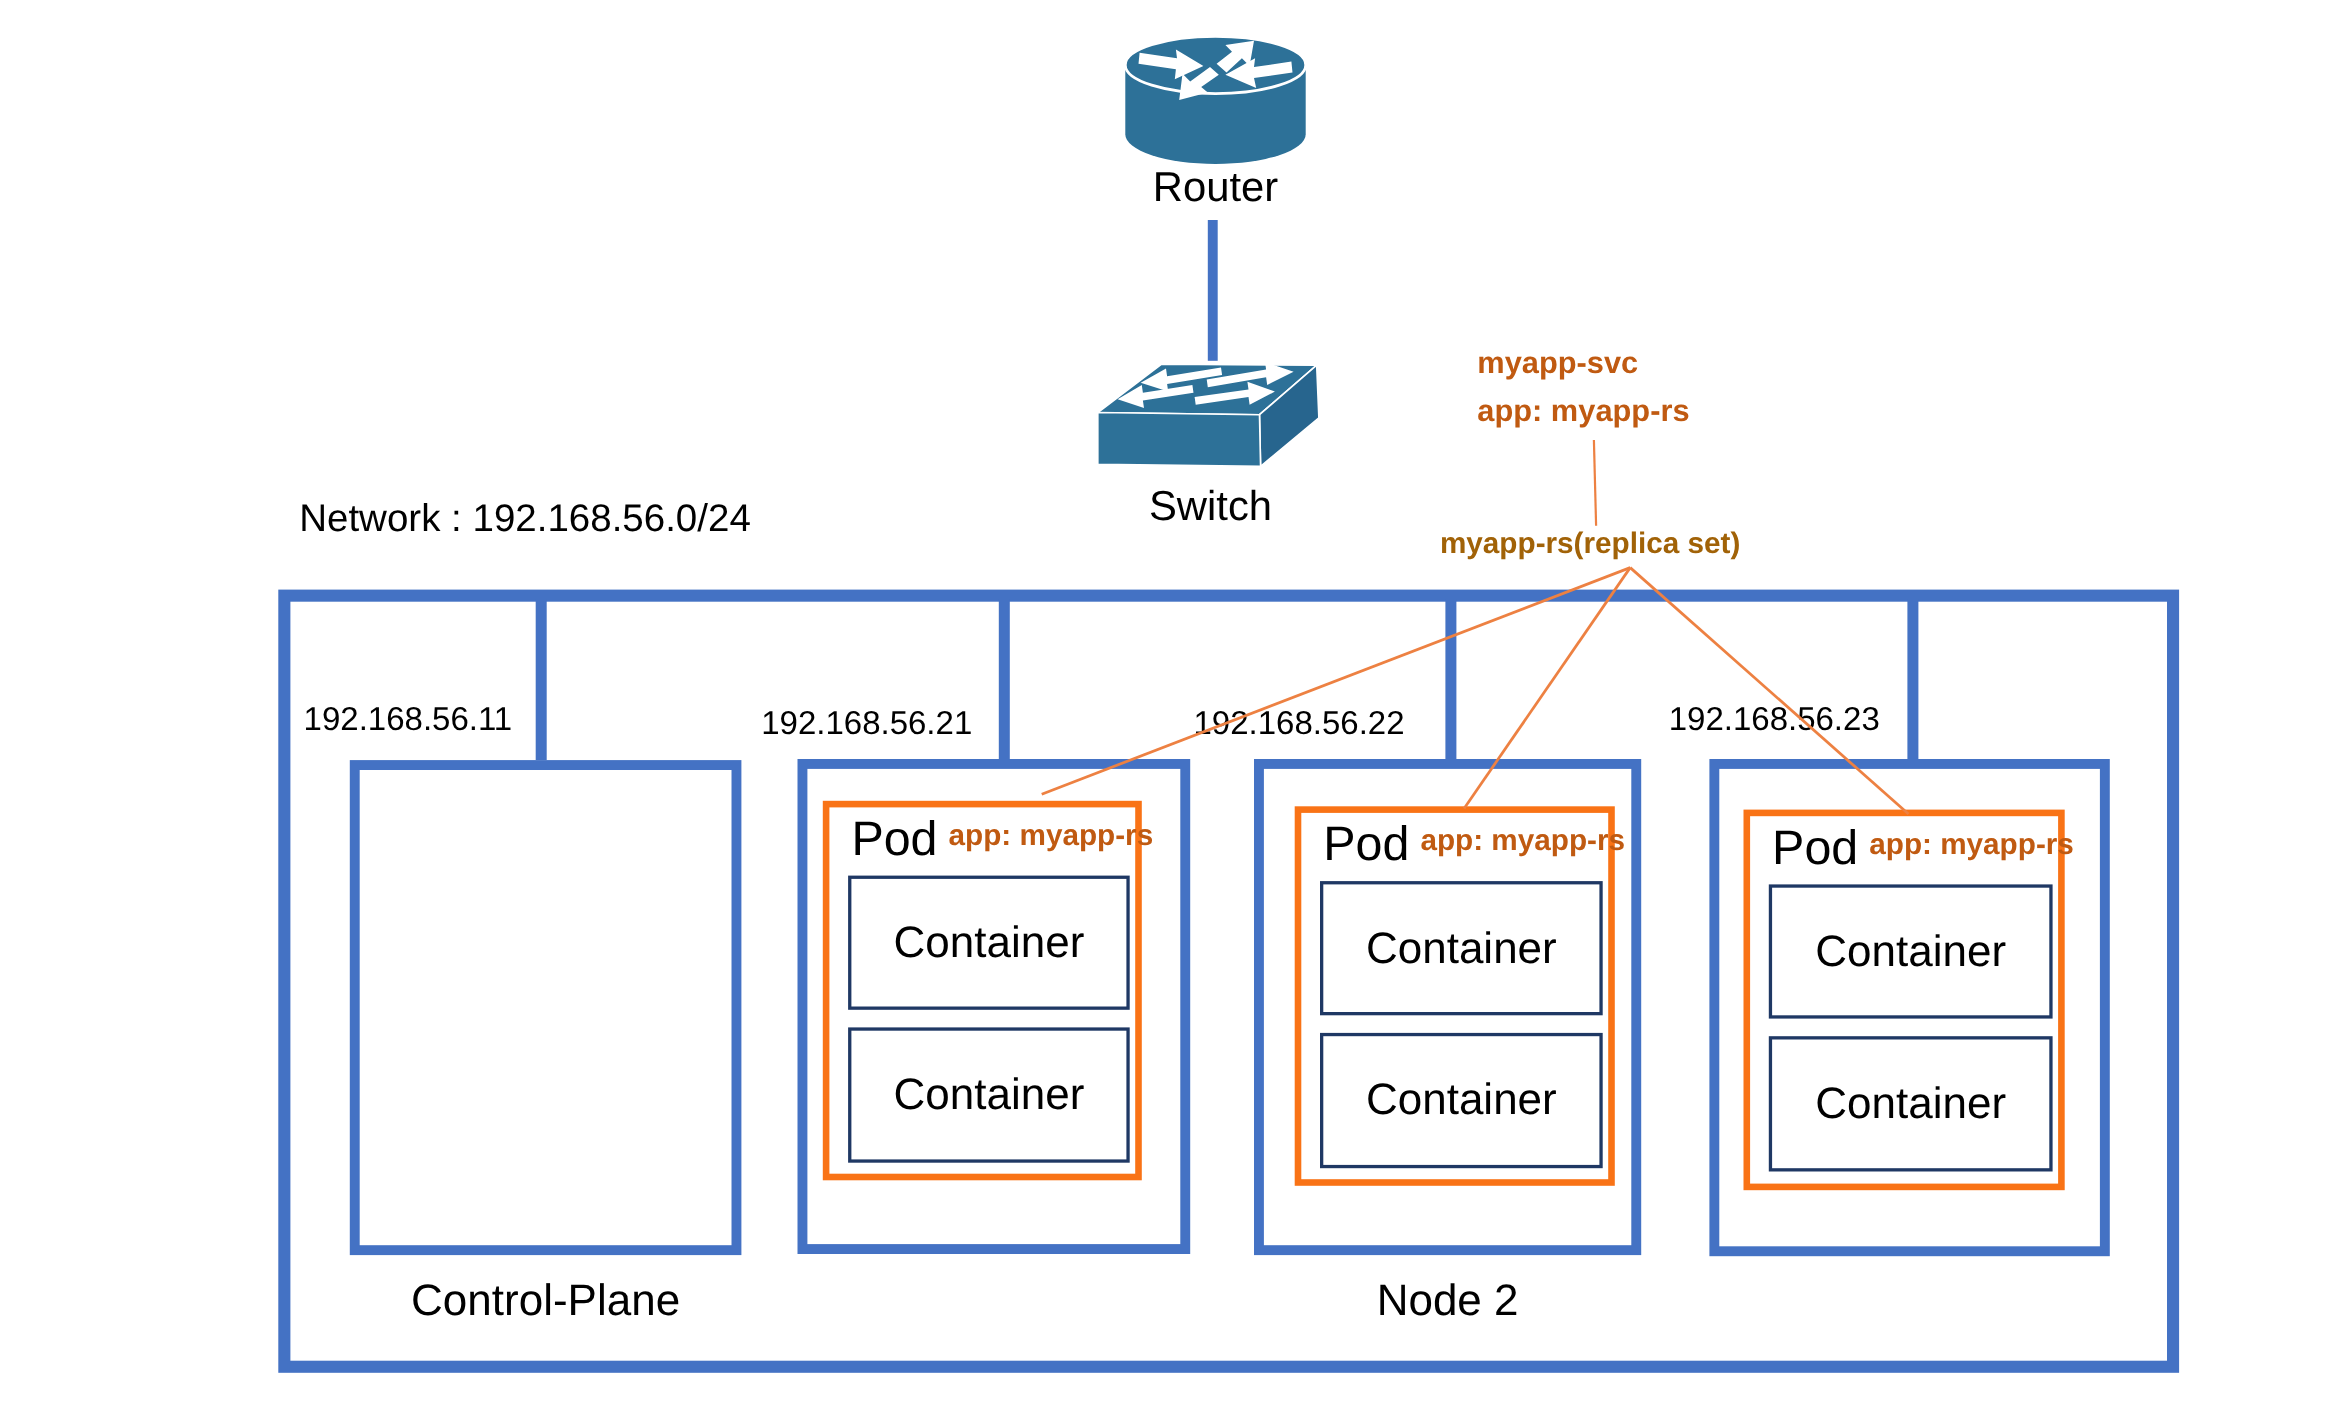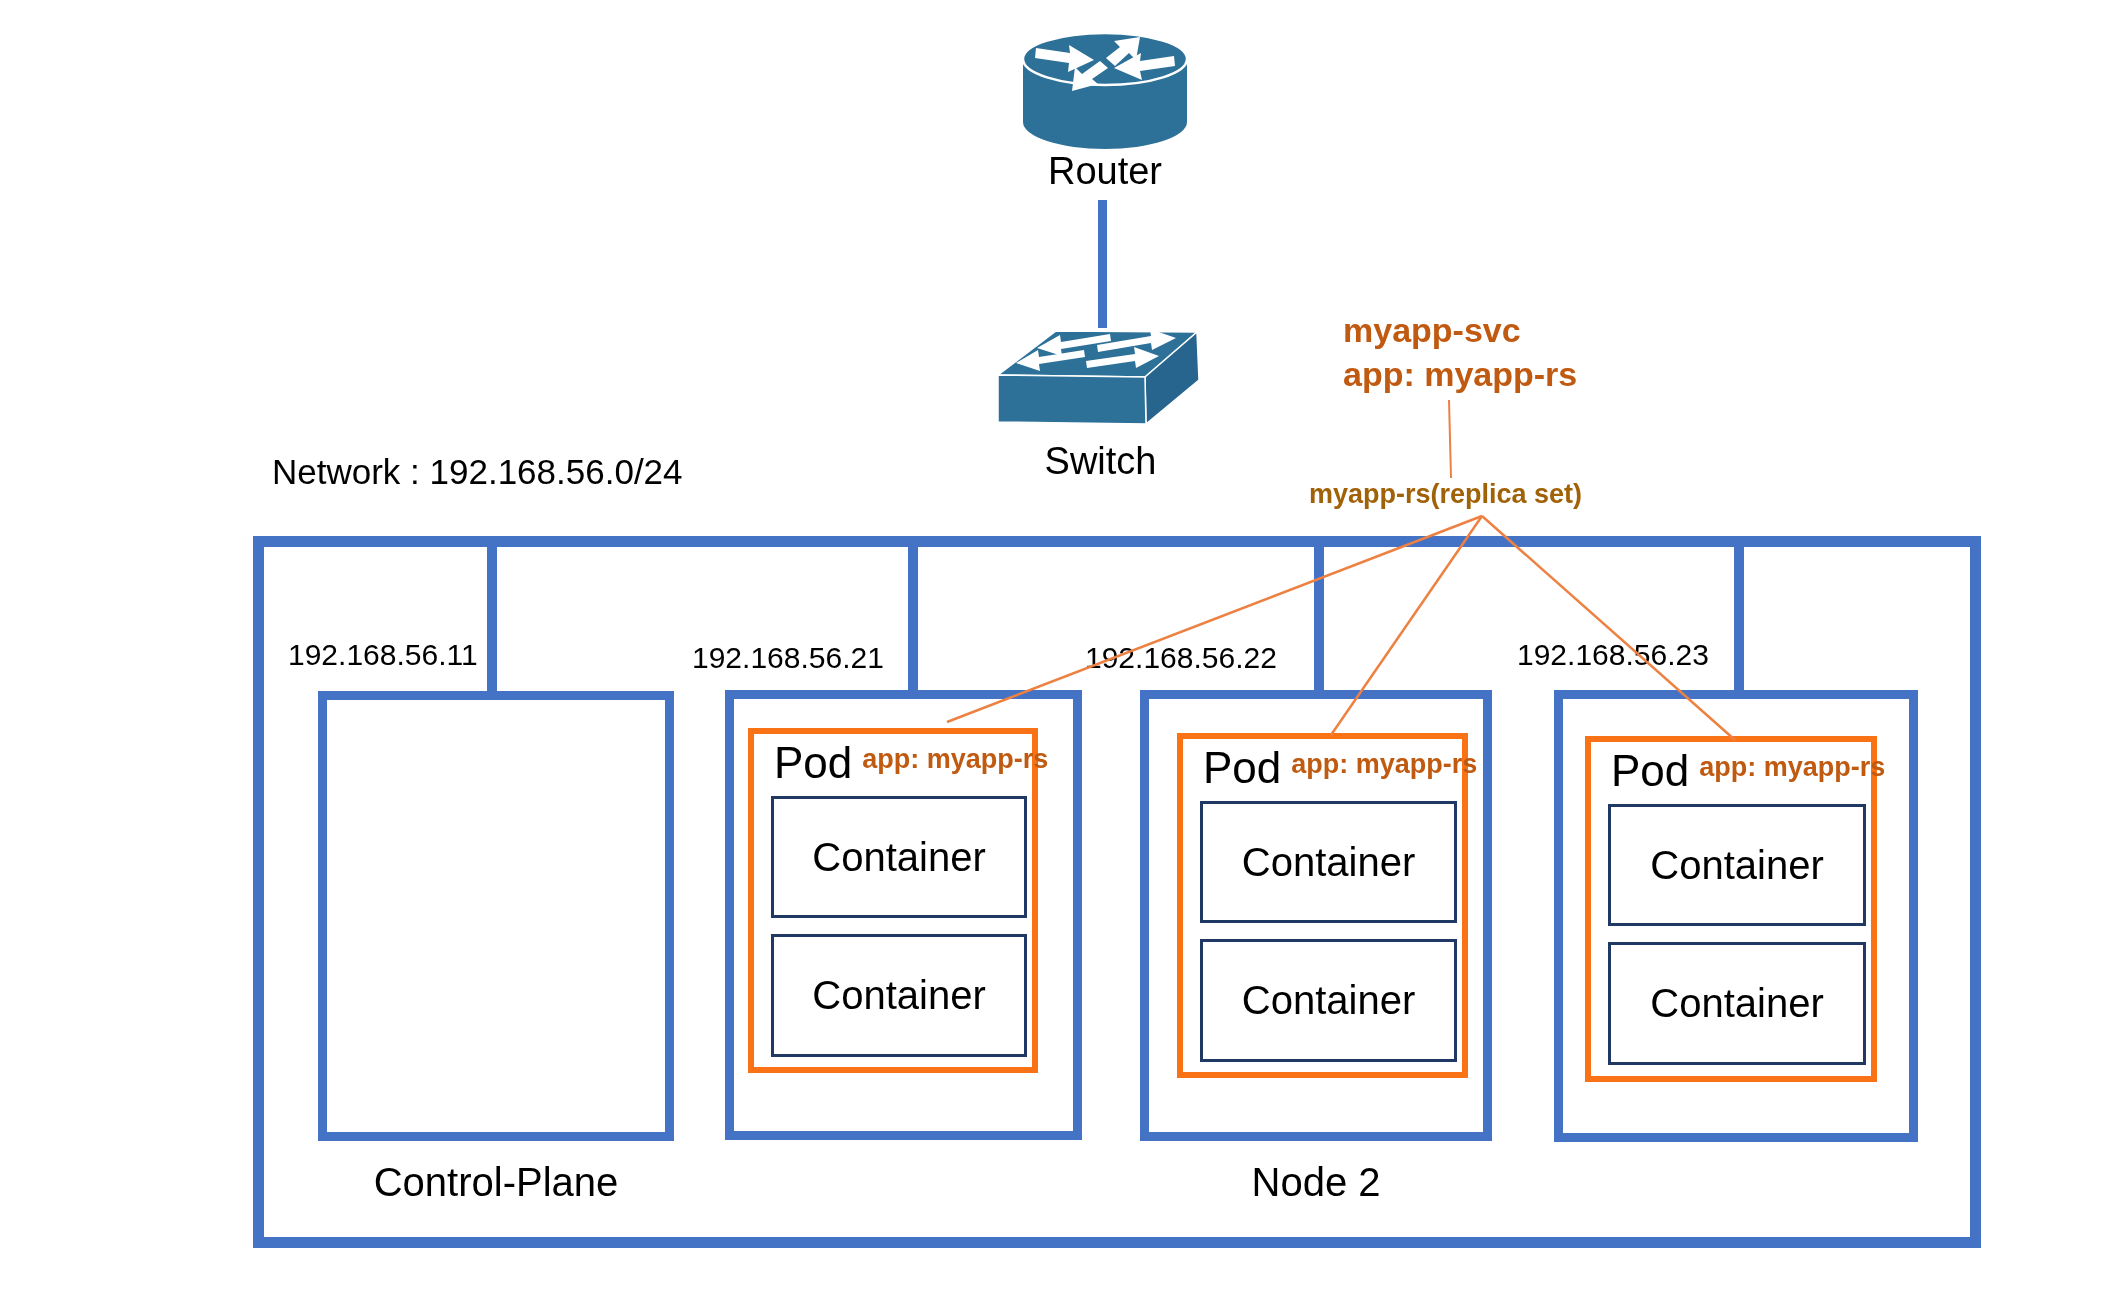--- a/index.html
+++ b/index.html
@@ -4,21 +4,21 @@
 <style>
   html,body{margin:0;padding:0;background:#ffffff;}
   .canvas{
     position:relative;width:2116px;height:1292px;background:#ffffff;
     font-family:"Liberation Sans",sans-serif;color:#111;overflow:hidden;
   }
   .abs{position:absolute;}
   .overlay{position:absolute;left:0;top:0;width:2116px;height:1292px;pointer-events:none;z-index:40;}
   .devlabel{font-size:38px;color:#000;text-align:center;}
   .netlabel{font-size:35px;color:#000;white-space:nowrap;}
-  .svc-block{font-size:34px;font-weight:700;color:#C05A11;line-height:44px;white-space:nowrap;}
+  .svc-block{font-size:28px;font-weight:700;color:#C05A11;line-height:44px;white-space:nowrap;}
   .rs-label{font-size:27px;font-weight:700;color:#a16207;white-space:nowrap;}
   .cluster{border:11px solid #4472C4;background:#ffffff;box-sizing:border-box;}
   .k8slabel{font-size:38px;line-height:54px;color:#000;text-align:center;}
   .drop{width:10px;background:#4472C4;z-index:5;}
   .iplabel{font-size:30px;color:#000;white-space:nowrap;z-index:6;}
   .nodebox{border:9px solid #4472C4;background:#ffffff;box-sizing:border-box;z-index:10;}
   .nodename{font-size:40px;color:#000;text-align:center;z-index:10;}
   .podbox{border:6px solid #f97316;background:#ffffff;box-sizing:border-box;z-index:20;}
   .podhead{position:absolute;left:20px;top:6px;display:flex;align-items:flex-start;gap:10px;}
   .podtitle{font-size:44px;line-height:46px;color:#000;}
@@ -69,21 +69,21 @@
 
   <div class="abs cluster" style="left:253px;top:536px;width:1728px;height:712px;"></div>
   <div class="abs k8slabel" style="left:8px;top:862px;width:240px;">
   </div>
 
   <div class="abs drop" style="left:487px;top:545px;height:152px;"></div>
   <div class="abs drop" style="left:908px;top:545px;height:152px;"></div>
   <div class="abs drop" style="left:1314px;top:545px;height:152px;"></div>
   <div class="abs drop" style="left:1734px;top:545px;height:152px;"></div>
 
-  <div class="abs iplabel" style="left:288px;top:638px;">192.168.56.11</div>
+  <div class="abs iplabel" style="left:276px;top:638px;">192.168.56.11</div>
   <div class="abs iplabel" style="left:692px;top:641px;">192.168.56.21</div>
   <div class="abs iplabel" style="left:1085px;top:641px;">192.168.56.22</div>
   <div class="abs iplabel" style="left:1517px;top:638px;">192.168.56.23</div>
 
   <div class="abs nodebox" style="left:318px;top:691px;width:356px;height:450px;"></div>
   <div class="abs nodebox" style="left:725px;top:690px;width:357px;height:450px;"></div>
   <div class="abs nodebox" style="left:1140px;top:690px;width:352px;height:451px;"></div>
   <div class="abs nodebox" style="left:1554px;top:690px;width:364px;height:452px;"></div>
 
   <div class="abs podbox" style="left:748px;top:728px;width:290px;height:345px;">

